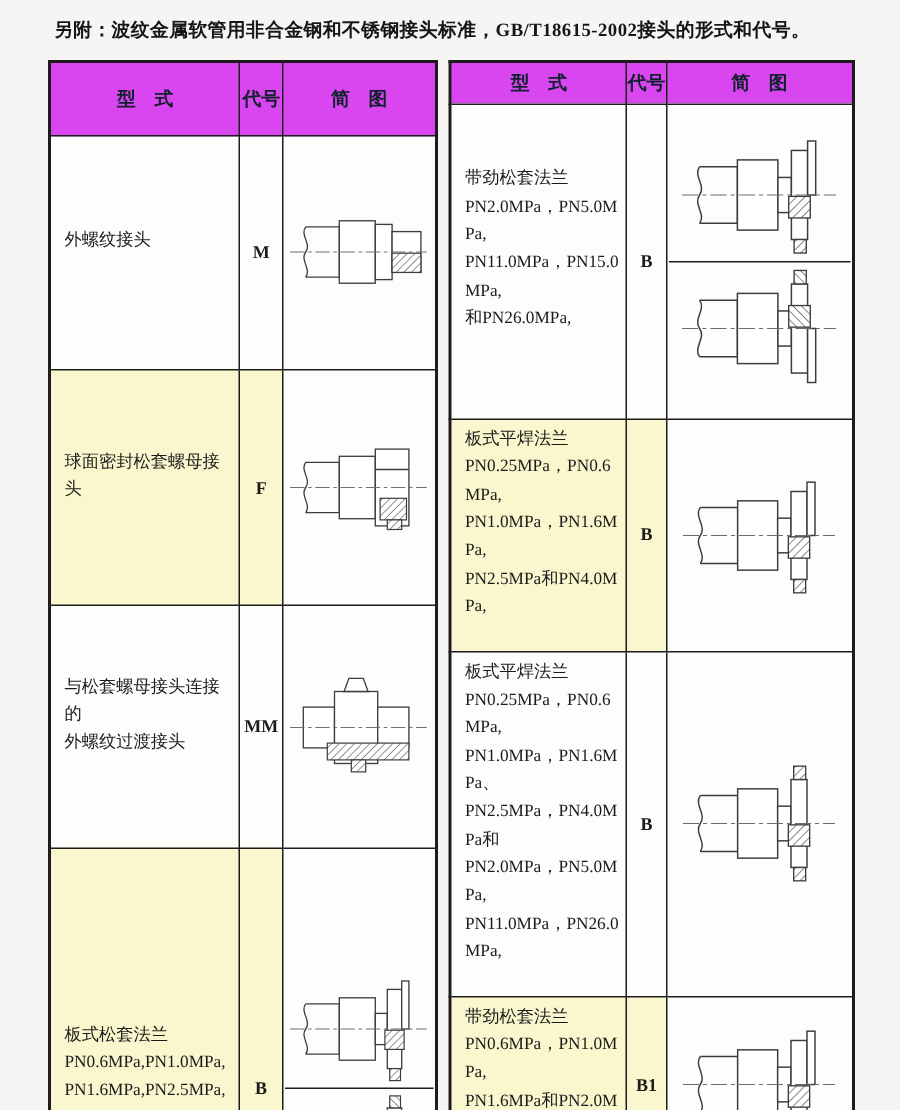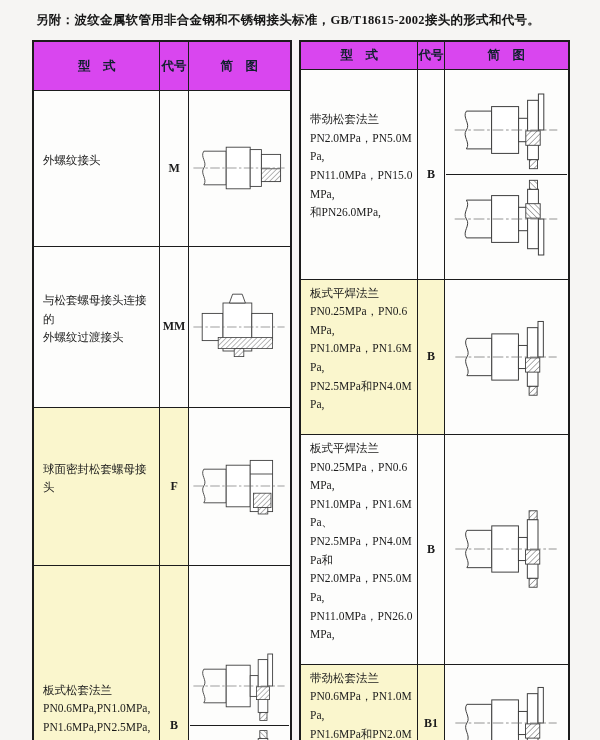--- a/index.html
+++ b/index.html
@@ -90,50 +90,50 @@
             <use href="#g-hose"></use>
             <rect class="fw" x="74" y="22" width="14" height="46"></rect>
             <rect class="fw" x="88" y="28" width="24" height="34"></rect>
             <rect class="fh" x="88" y="46" width="24" height="16"></rect>
             <use href="#g-cl"></use>
           </svg>
               </div>
             </td>
       </tr>
 
+      <tr style="height:89px">
+        <td class="type hl">球面密封松套螺母接头</td>
+        <td class="code hl">F</td>
+        <td class="diag-cell">
+              <div class="diagwrap">
+          <svg class="diag sL" viewBox="0 0 120 90">
+            <use href="#g-hose"></use>
+            <rect class="fw" x="74" y="13" width="28" height="64"></rect>
+            <line class="ln" x1="74" y1="30" x2="102" y2="30"></line>
+            <rect class="fh" x="78" y="54" width="22" height="18"></rect>
+            <rect class="fh" x="84" y="72" width="12" height="8"></rect>
+            <use href="#g-cl"></use>
+          </svg>
+              </div>
+            </td>
+      </tr>
+
       <tr style="height:91px">
         <td class="type">与松套螺母接头连接的
 外螺纹过渡接头</td>
         <td class="code">MM</td>
         <td class="diag-cell">
               <div class="diagwrap">
           <svg class="diag sL" viewBox="0 0 120 90">
             <rect class="fw" x="14" y="28" width="26" height="34"></rect>
             <rect class="fw" x="40" y="15" width="36" height="60"></rect>
             <path class="fw" d="M48 15 L52 4 L64 4 L68 15 Z"></path>
             <rect class="fw" x="76" y="28" width="26" height="34"></rect>
             <rect class="fh" x="34" y="58" width="68" height="14"></rect>
             <rect class="fh" x="54" y="72" width="12" height="10"></rect>
-            <use href="#g-cl"></use>
-          </svg>
-              </div>
-            </td>
-      </tr>
-
-      <tr style="height:89px">
-        <td class="type hl">球面密封松套螺母接头</td>
-        <td class="code hl">F</td>
-        <td class="diag-cell">
-              <div class="diagwrap">
-          <svg class="diag sL" viewBox="0 0 120 90">
-            <use href="#g-hose"></use>
-            <rect class="fw" x="74" y="13" width="28" height="64"></rect>
-            <line class="ln" x1="74" y1="30" x2="102" y2="30"></line>
-            <rect class="fh" x="78" y="54" width="22" height="18"></rect>
-            <rect class="fh" x="84" y="72" width="12" height="8"></rect>
             <use href="#g-cl"></use>
           </svg>
               </div>
             </td>
       </tr>
 
 
 
       <tr style="height:182px">
         <td class="type hl">板式松套法兰

